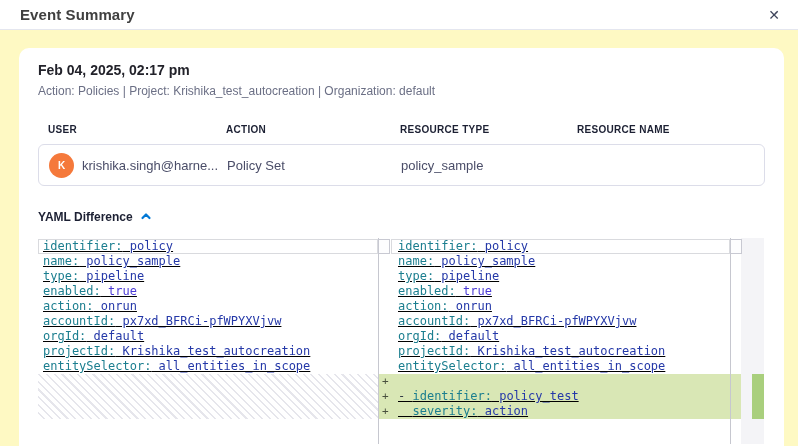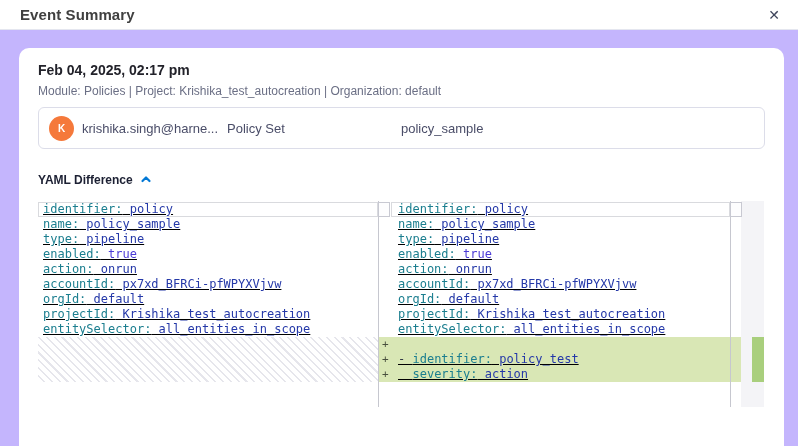--- a/index.html
+++ b/index.html
@@ -16,21 +16,21 @@
   }
   .modal-title{font-size:15px;font-weight:bold;color:#404040;letter-spacing:.1px;}
   .close-btn{
     margin-left:auto;border:none;background:transparent;cursor:pointer;
     color:#3e455b;font-size:14px;font-weight:bold;line-height:1;padding:2px 4px;
     font-family:"DejaVu Sans",sans-serif;
   }
   
   .modal-body{
     position:absolute;top:30px;left:0;right:0;bottom:0;
-    background:#c4b5fd;
+    background:#fef9c3;
   }
   .card{
     position:absolute;left:19px;top:18px;width:765px;bottom:-10px;
     background:#fff;border-radius:10px 10px 0 0;
     box-sizing:border-box;padding:14px 19px 0 19px;
   }
   .event-time{font-size:14px;font-weight:bold;color:#22222a;}
   .event-meta{font-size:12px;color:#6b6f85;margin-top:6px;}
   
   .grid{display:grid;grid-template-columns:188px 174px 177px 1fr;}
@@ -104,22 +104,28 @@
   <span class="modal-title">Event Summary</span>
   <button class="close-btn">
     <span>✕</span>
   </button>
 </div>
 
 <div class="modal-body">
   <div class="card">
 
     <div class="event-time">Feb 04, 2025, 02:17 pm</div>
-    <div class="event-meta">Module: Policies | Project: Krishika_test_autocreation | Organization: default</div>
+    <div class="event-meta">Action: Policies | Project: Krishika_test_autocreation | Organization: default</div>
 
+    <div class="thead grid">
+      <div class="th">User</div>
+      <div class="th">Action</div>
+      <div class="th">Resource Type</div>
+      <div class="th">Resource Name</div>
+    </div>
 
     <div class="trow grid">
       <div class="td user-cell">
         <span class="avatar">K</span>
         <span class="user-email">krishika.singh@harne...</span>
       </div>
       <div class="td">Policy Set</div>
       <div class="td">policy_sample</div>
     </div>
 

